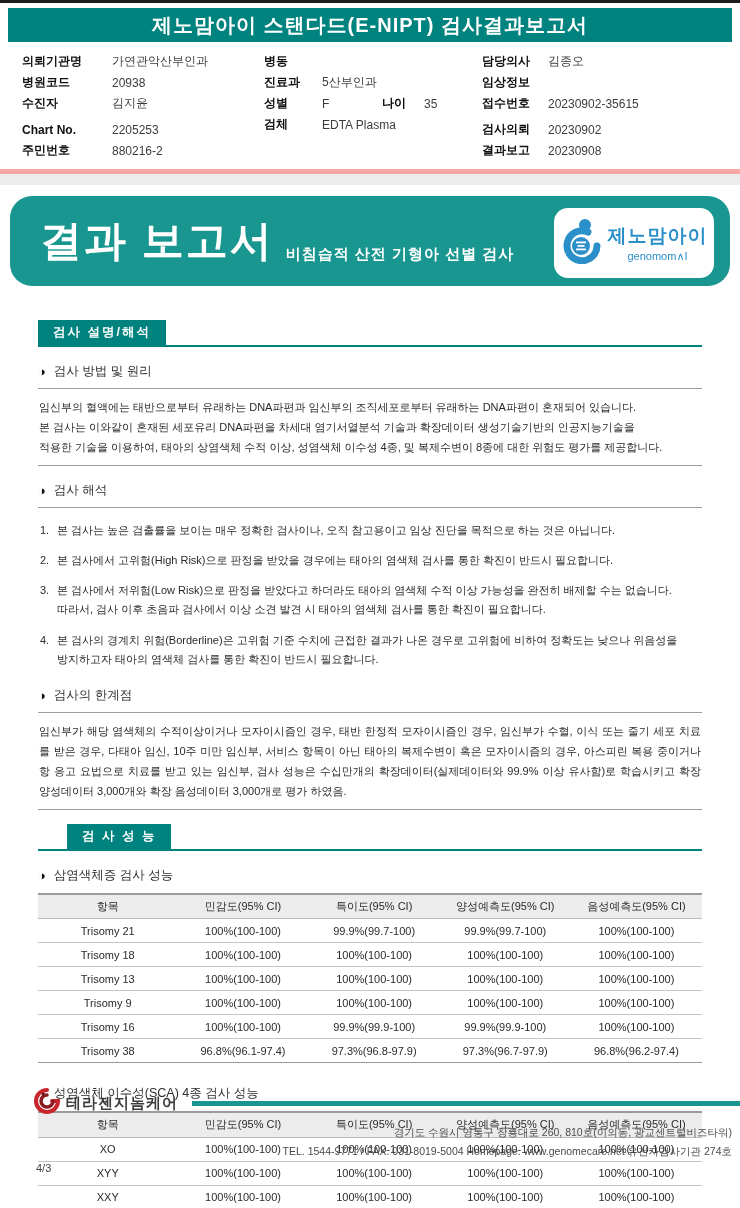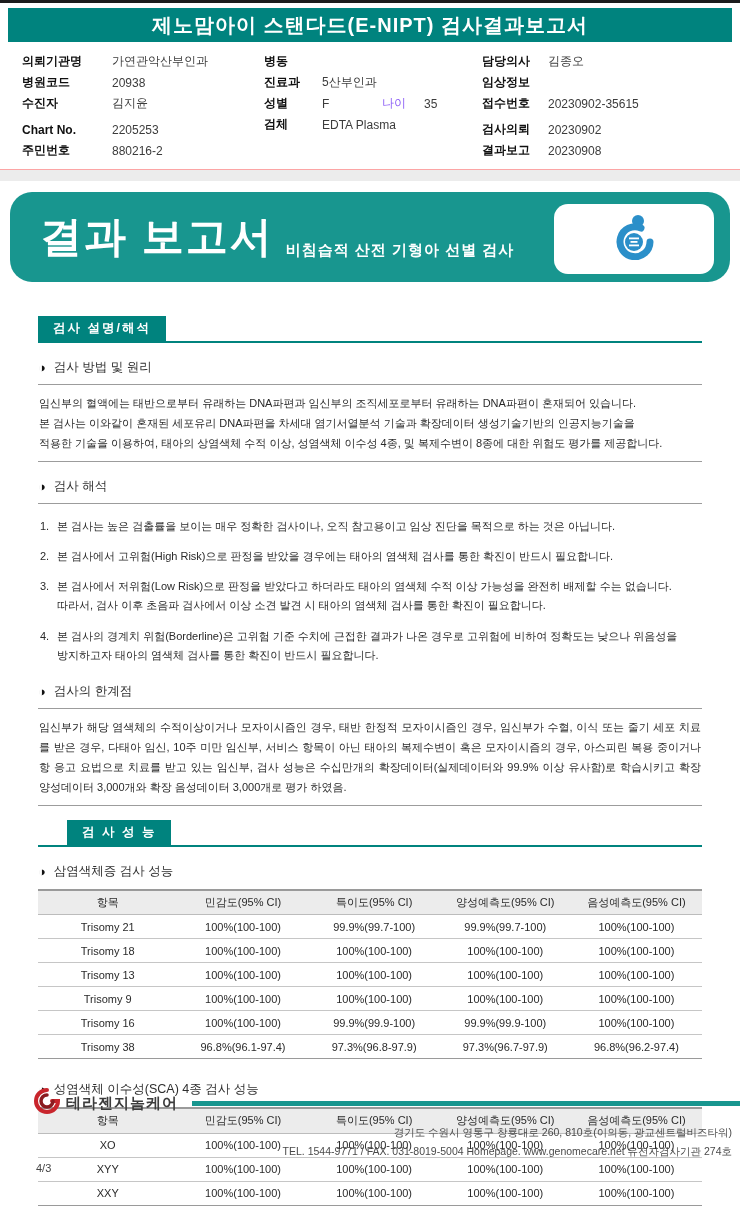--- a/index.html
+++ b/index.html
@@ -21,34 +21,34 @@
     line-height: 34px;
     text-align: center;
     font-size: 20px;
     font-weight: bold;
     letter-spacing: 1px;
   }
   
   .info {
     display: flex;
     padding: 9px 6px 8px 22px;
-    border-bottom: 1px solid #fca5a5;
+    border-bottom: 5px solid #fca5a5;
     font-size: 12px;
     min-height: 112px;
   }
   .info-col1 { width: 242px; }
   .info-col2 { width: 218px; }
   .info-col3 { flex: 1; }
   .irow { display: flex; align-items: center; height: 21px; }
   .irow.spaced { margin-top: 5px; }
   .ilabel { font-weight: bold; color: #101010; flex: none; }
   .info-col1 .ilabel { width: 90px; }
   .info-col2 .ilabel { width: 58px; }
   .info-col3 .ilabel { width: 66px; }
-  .ilabel2 { font-weight: normal; color: #8b5cf6; flex: none; width: 42px; }
+  .ilabel2 { font-weight: bold; color: #000000; flex: none; width: 42px; }
   .ivalue { color: #3c3c3c; }
   .ivalue.w52 { width: 60px; }
   .gray-band { height: 11px; background: #ececec; }
   
   .banner {
     margin: 11px 10px 0 10px;
     background: #18968F;
     height: 90px;
     display: flex;
     align-items: center;
@@ -197,20 +197,24 @@
     <span>
       <svg width="40" height="46" viewBox="0 0 40 46">
         <circle cx="24" cy="7" r="6" fill="#2B8FC9"></circle>
         <path d="M27 14 A15 15 0 1 0 36 28" fill="none" stroke="#2B8FC9" stroke-width="7" stroke-linecap="round"></path>
         <circle cx="20" cy="28" r="9" fill="#2B8FC9"></circle>
         <rect x="15" y="23.5" width="10" height="1.8" fill="#fff"></rect>
         <rect x="16.5" y="27" width="7" height="1.8" fill="#fff"></rect>
         <rect x="15" y="30.5" width="10" height="1.8" fill="#fff"></rect>
       </svg>
     </span>
+    <span class="logo-texts">
+      <div class="logo-kr">제노맘아이</div>
+      <div class="logo-en">genomom∧I</div>
+    </span>
   </div>
 </div>
 
 <div class="content">
 
   <div class="sec-head-wrap">
     <span class="sec-head">검사 설명/해석</span>
   </div>
 
   <div class="bullet mt16">

